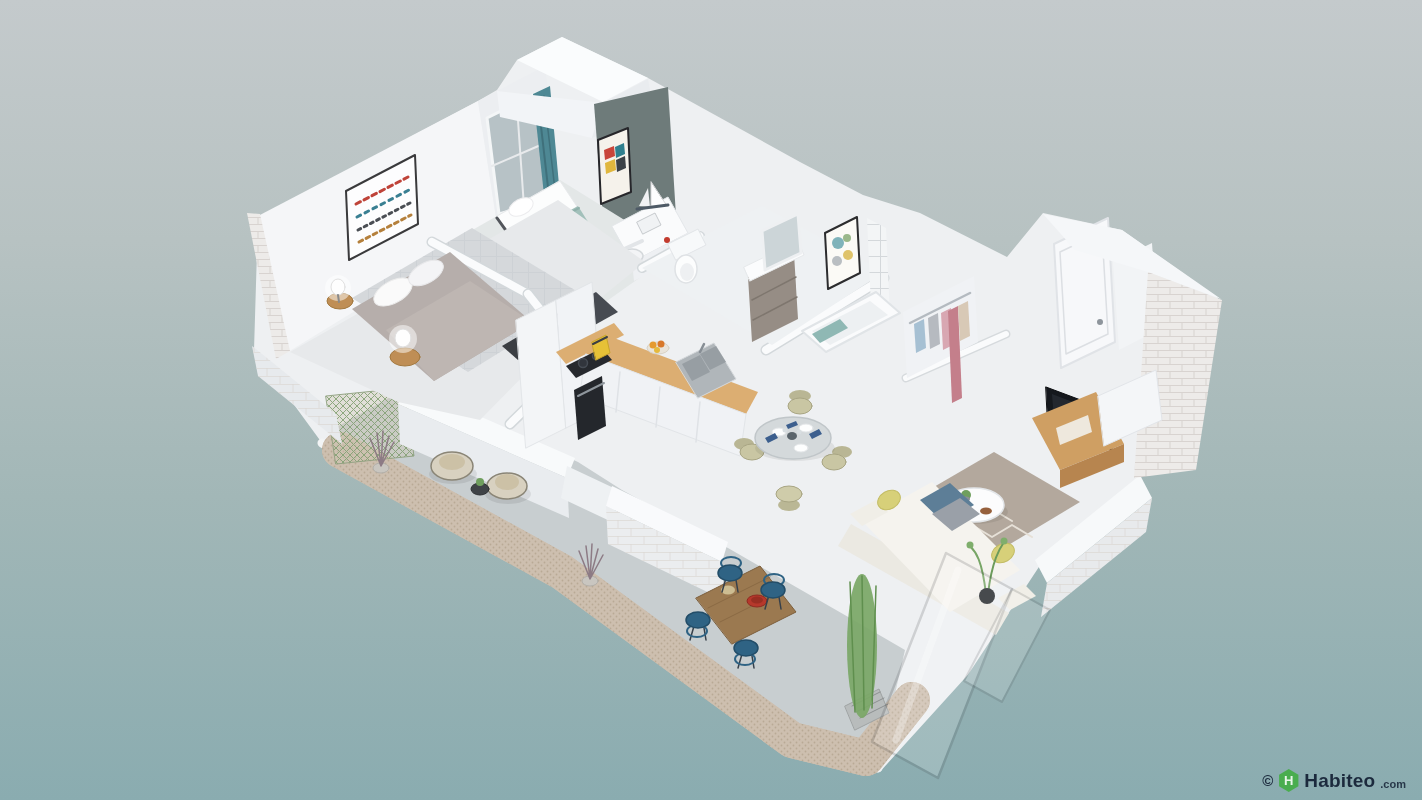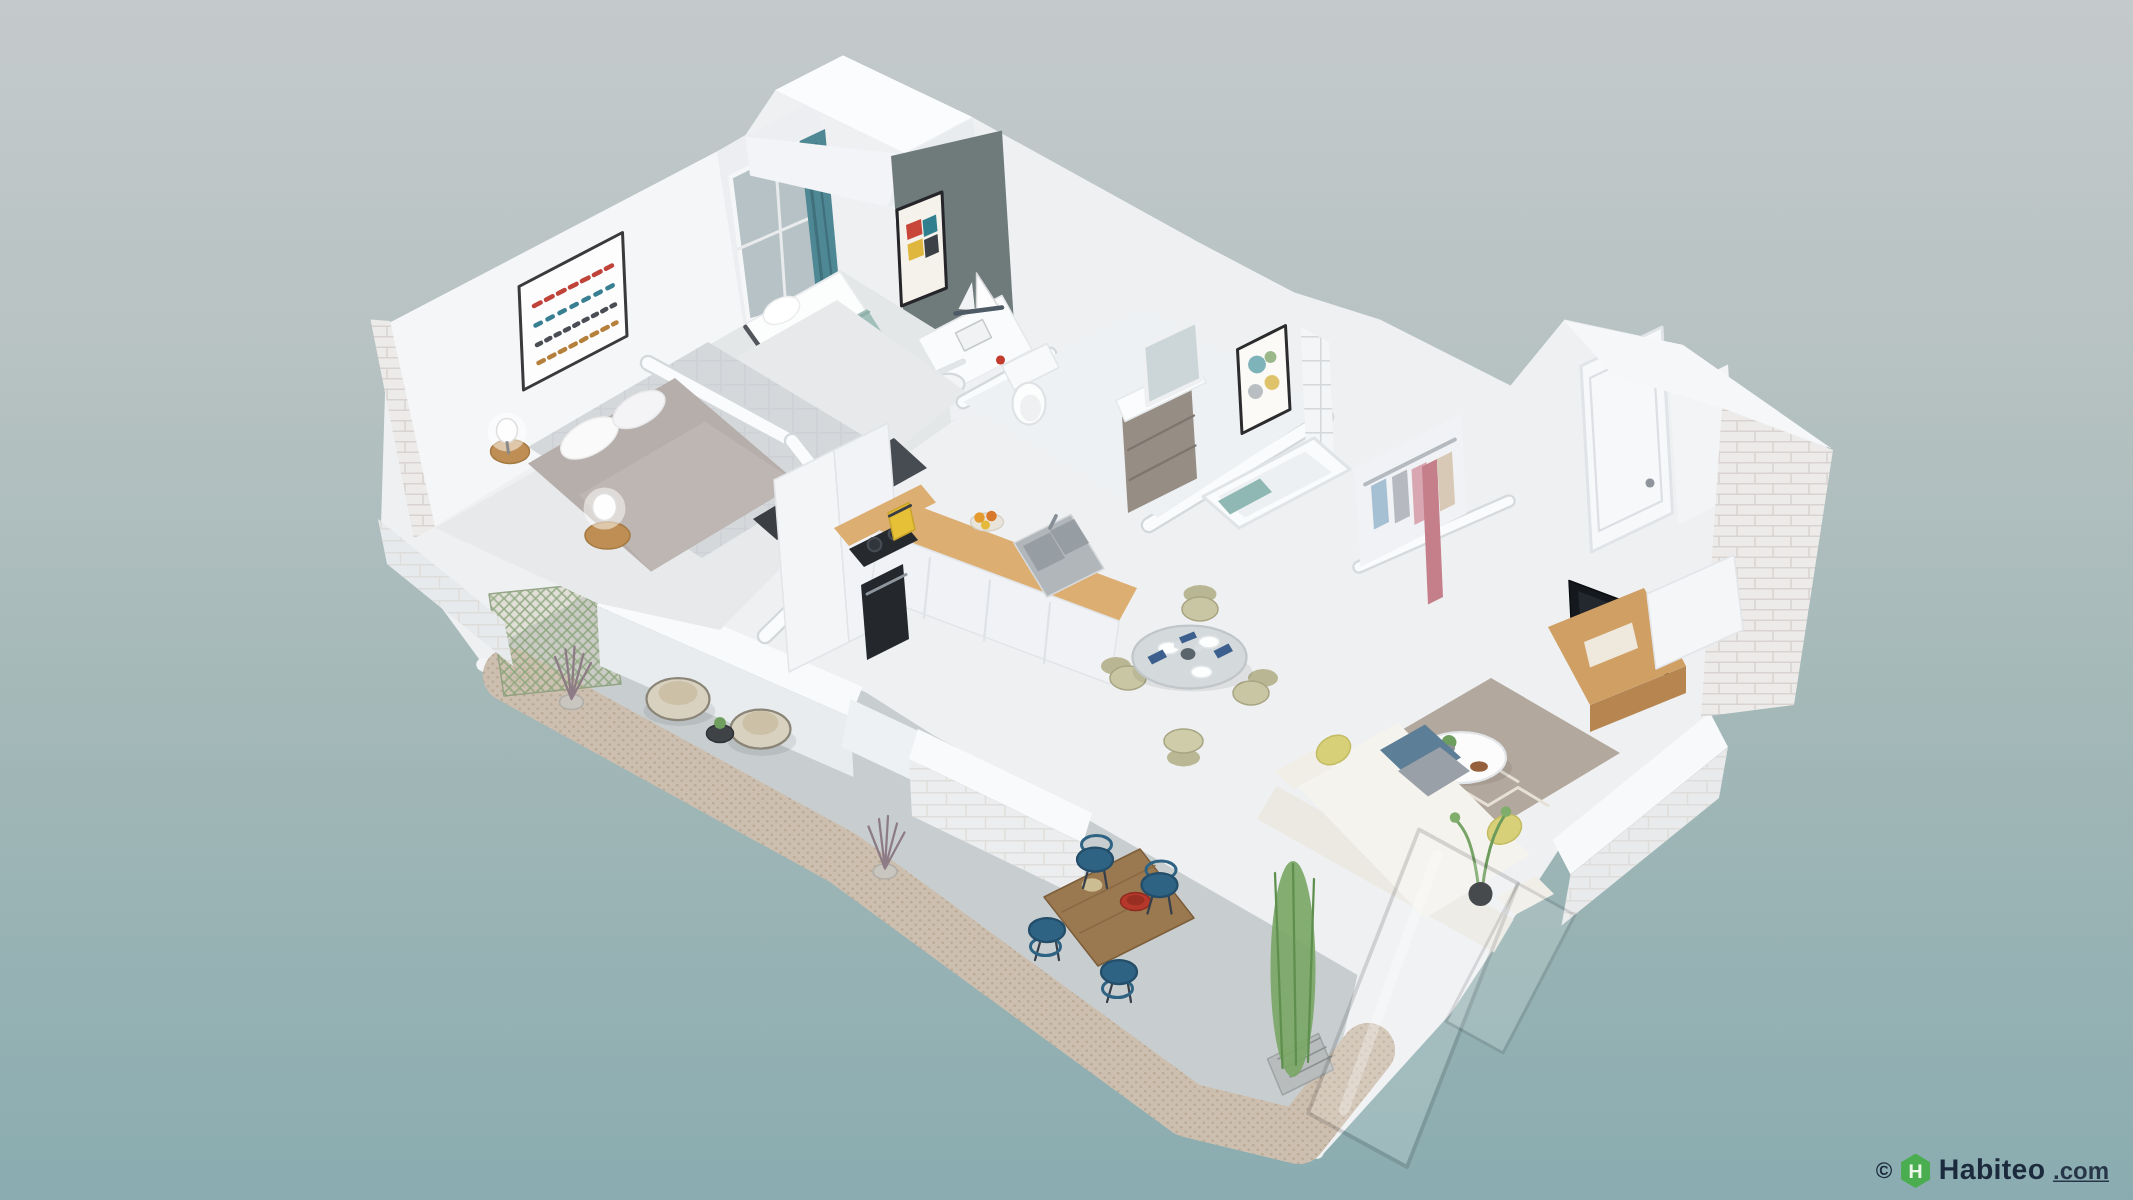--- a/index.html
+++ b/index.html
@@ -26,21 +26,21 @@
     clip-path:polygon(50% 0%,96% 25%,96% 75%,50% 100%,4% 75%,4% 25%);
     display:flex;align-items:center;justify-content:center;
   }
   .watermark .hex span{
     color:#eaf6ea;font-size:13px;font-weight:bold;line-height:1;
   }
   .watermark .brand{
     font-size:19px;font-weight:bold;color:#1c2a3d;letter-spacing:.2px;line-height:1;
   }
   .watermark .tld{
-    font-size:16px;font-weight:bold;color:#1c2a3d;opacity:.9;align-self:flex-end;margin-bottom:2px;line-height:1;text-decoration:underline;
+    font-size:11px;font-weight:bold;color:#1c2a3d;opacity:.9;align-self:flex-end;margin-bottom:2px;line-height:1;
   }
 </style>
 </head>
 <body>
 
 <div id="screenshot-root" style="background: linear-gradient(rgb(196, 202, 204) 0%, rgb(183, 194, 194) 30%, rgb(162, 183, 183) 62%, rgb(138, 172, 176) 100%);">
   <svg id="plan-svg" width="1422" height="800" viewBox="0 0 1422 800" xmlns="http://www.w3.org/2000/svg">
     <defs>
       <pattern id="brick" width="24" height="14" patternUnits="userSpaceOnUse">
         <rect width="24" height="14" fill="#edebe9"></rect>

